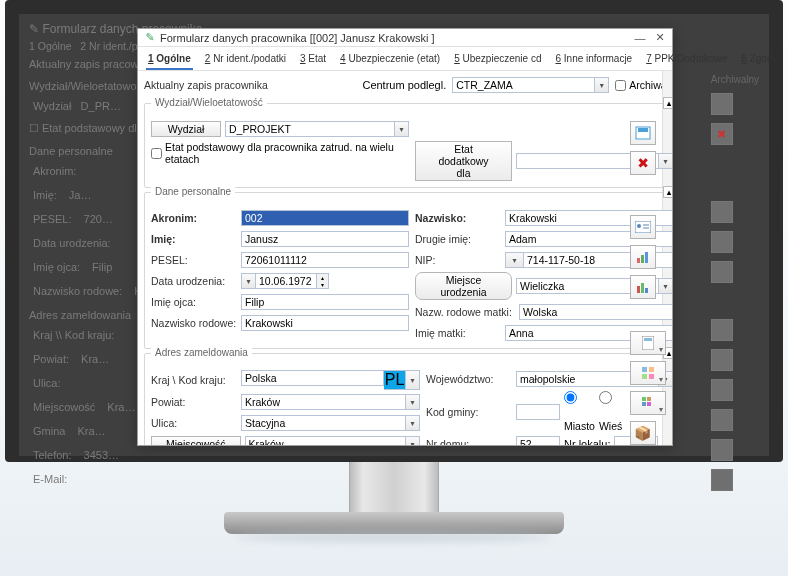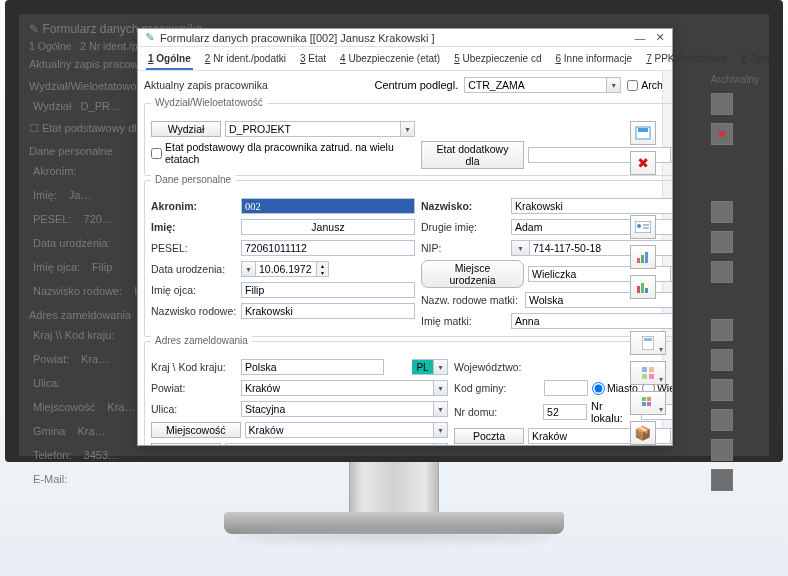--- a/index.html
+++ b/index.html
@@ -41,35 +41,35 @@
   .groupbox .legend{position:absolute;top:-7px;left:6px;background:#fff;padding:0 4px;color:#666;font-size:10px;}
   .groupbox .toggle{position:absolute;top:-7px;right:4px;width:12px;height:12px;border:1px solid #bbb;background:#fff;display:flex;align-items:center;justify-content:center;font-size:9px;cursor:pointer;}
   
   .cols { display:flex; gap:6px;}
   .col { flex:1; display:flex; flex-direction:column; gap:3px;}
   .frow { display:flex; align-items:center; gap:4px; min-height:18px;}
   .lbl { width:86px; text-align:left; color:#333; font-size:10.5px;}
   .lbl.bold{font-weight:bold;}
   .btn-like { border:1px solid #b6b6b6; background:linear-gradient(#fefefe,#ebebeb); padding:1px 14px; font-size:10.5px; cursor:pointer; min-width:70px; text-align:center;}
   input[type="text"], .select { border:1px solid #b7c4d6; background:#fff; font-size:10.5px; padding:1px 3px; height:16px;}
-  input[type="text"].sel{background:#2f5fb0;color:#fff;font-family:Liberation Serif, serif;}
+  input[type="text"].sel{background:#2f5fb0;color:#fff;}
   .combo { display:flex; align-items:stretch; flex:1;}
   .combo input{flex:1;}
   .combo .dd{width:14px;border:1px solid #b7c4d6;border-left:none;display:flex;align-items:center;justify-content:center;background:linear-gradient(#fafafa,#e8e8e8);font-size:8px;color:#555;cursor:pointer;}
   .chk{display:flex;align-items:center;gap:3px;font-size:10.5px;}
   .chk input{width:11px;height:11px;}
-  .radio{display:flex;align-items:flex-start;gap:2px;font-size:10.5px;}
+  .radio{display:flex;align-items:flex-start;gap:16px;font-size:10.5px;flex-direction:column;}
   .date-spin{display:flex;align-items:stretch;}
   .date-spin input{width:62px;}
   .date-spin .sp{width:12px;display:flex;flex-direction:column;border:1px solid #b7c4d6;border-left:none;}
   .date-spin .sp div{flex:1;font-size:6px;display:flex;align-items:center;justify-content:center;background:#f2f2f2;cursor:pointer;}
   .pre-dd{width:14px;border:1px solid #b7c4d6;border-right:none;display:flex;align-items:center;justify-content:center;background:linear-gradient(#fafafa,#e8e8e8);font-size:8px;color:#555;cursor:pointer;}
   .nip{display:flex;flex:1;}
   .nip .pre-dd{width:18px;}
-  .suffix-box{width:22px;border:1px solid #b7c4d6;border-left:none;text-align:center;background:#14b8a6;font-size:10px;display:flex;align-items:center;justify-content:center;margin-left:28px;}
+  .suffix-box{width:22px;border:1px solid #b7c4d6;border-left:none;text-align:center;background:#0ea5e9;font-size:16px;display:flex;align-items:center;justify-content:center;}
   .short{width:44px;}
   
   .right-rail{position:absolute;right:6px;top:50px;display:flex;flex-direction:column;gap:6px;}
   .railbtn{width:26px;height:24px;border:1px solid #b2b2b2;background:linear-gradient(#fff,#efefef);display:flex;align-items:center;justify-content:center;cursor:pointer;font-size:14px;}
   .railbtn.expand{position:relative;width:36px;}
   .railbtn.expand::after{content:"▾";position:absolute;right:2px;bottom:0;font-size:8px;color:#666;}
   .red{color:#c11;}
   
   .scroll-hint{position:absolute;right:0;top:0;bottom:0;width:10px;background:#f3f3f3;border-left:1px solid #e0e0e0;}
 </style>
@@ -195,21 +195,21 @@
               <span class="legend">Dane personalne</span>
               <span class="toggle">▴</span>
               <div class="cols">
                 <div class="col">
                   <div class="frow">
                       <span class="lbl bold">Akronim:</span>
                       <input class="sel" type="text" style="flex: 1 1 0%;" value="002">
                     </div>
                   <div class="frow">
                       <span class="lbl bold">Imię:</span>
-                      <input type="text" style="flex: 1 1 0%; text-align: center;" value="Janusz">
+                      <input type="text" style="flex: 1 1 0%;" value="Janusz">
                     </div>
                   <div class="frow">
                       <span class="lbl">PESEL:</span>
                       <input type="text" style="flex: 1 1 0%;" value="72061011112">
                     </div>
                   <div class="frow">
                       <span class="lbl">Data urodzenia:</span>
                     <div class="date-spin">
                       <span class="pre-dd">▾</span>
                       <input type="text" value="10.06.1972" style="">
@@ -302,20 +302,24 @@
                     <div class="combo">
                         <input type="text" value="Kraków" style="">
                         <span class="dd">▾</span>
                       </div>
                   </div>
 
                 </div>
                 <div class="col">
                   <div class="frow">
                       <span class="lbl">Województwo:</span>
+                    <div class="combo">
+                        <input type="text" value="małopolskie" style="">
+                        <span class="dd">▾</span>
+                      </div>
                   </div>
                   <div class="frow">
                       <span class="lbl">Kod gminy:</span>
                     <input type="text" class="short" style="">
                     <label class="radio">
                         <input type="radio" name="mw" checked="" style="">
                         <span>Miasto</span>
                       </label>
                     <label class="radio">
                         <input type="radio" name="mw" style="">

